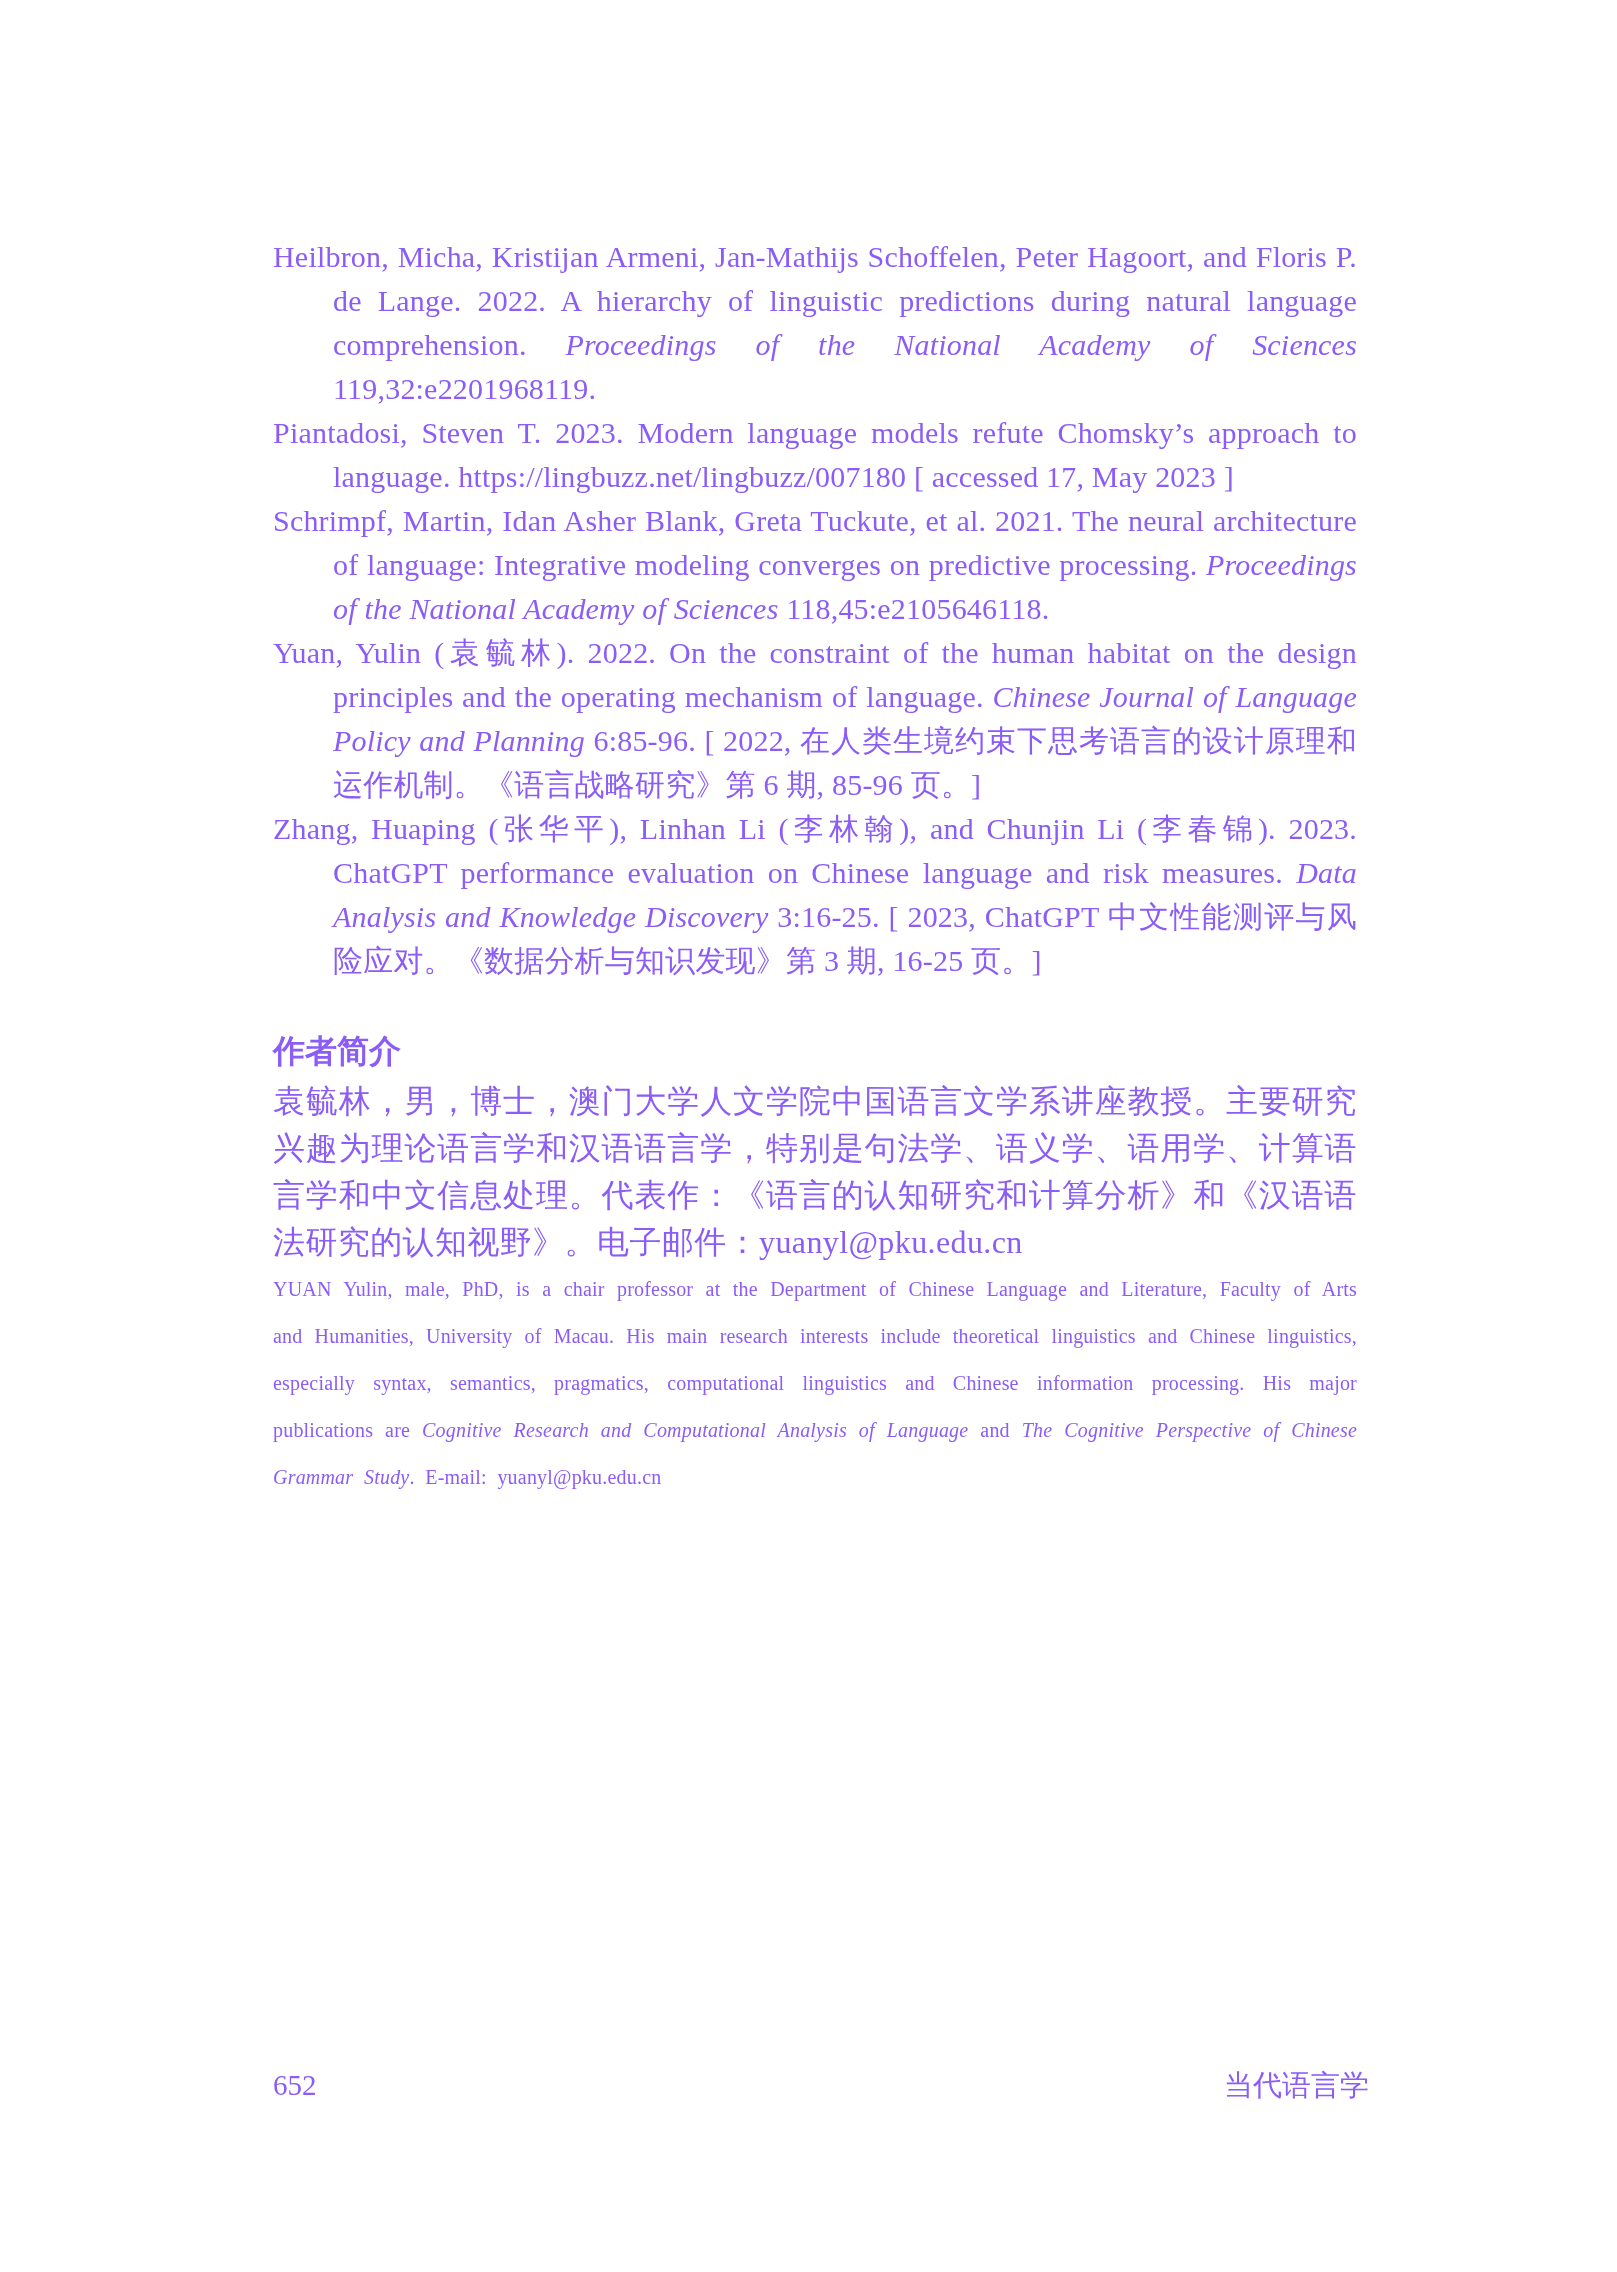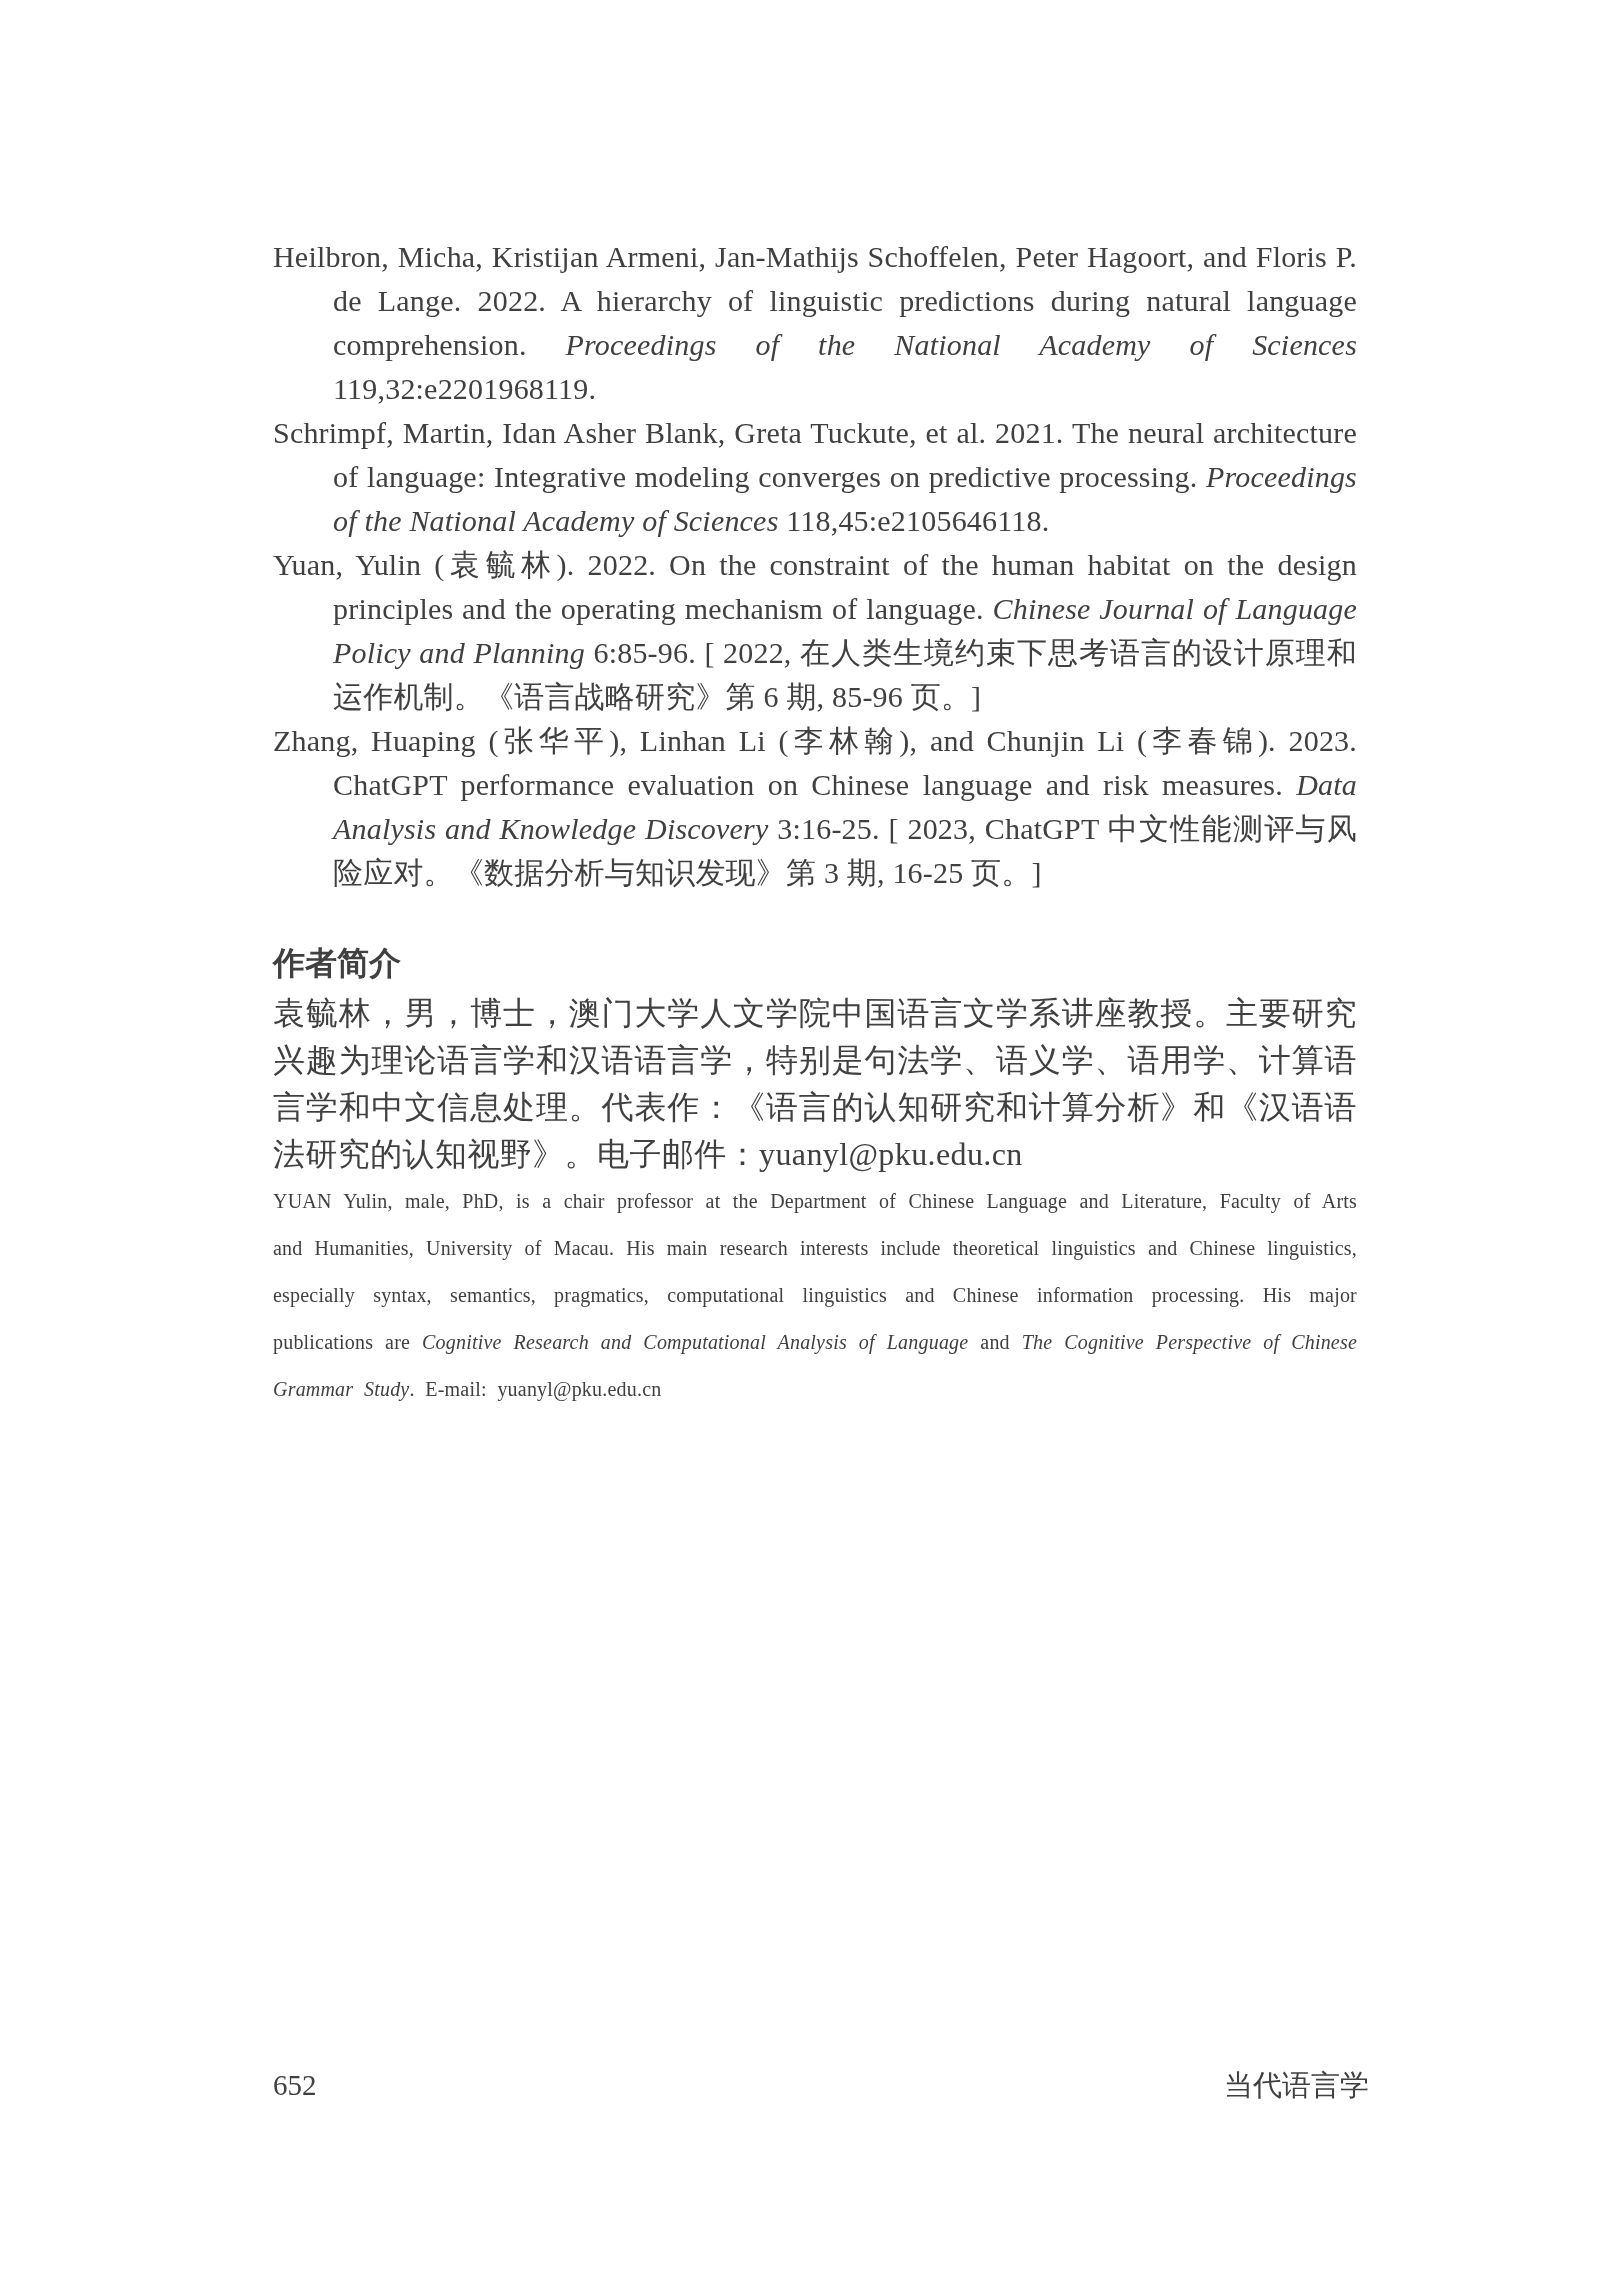--- a/index.html
+++ b/index.html
@@ -5,21 +5,21 @@
   html, body {
     margin: 0;
     padding: 0;
     background: #ffffff;
   }
   .page {
     position: relative;
     width: 1618px;
     height: 2273px;
     background: #ffffff;
-    color: #404040;
+    color: #8b5cf6;
     font-family: "Liberation Serif", "DejaVu Serif", serif;
     overflow: hidden;
   }
   .content {
     position: absolute;
     left: 273px;
     top: 235px;
     width: 1084px;
   }
   
@@ -69,20 +69,21 @@
 </style>
 </head>
 <body>
 
 <div class="page">
 
   <main class="content">
 
     <section id="references" class="references">
         <p class="ref"><span class="">Heilbron, Micha, Kristijan Armeni, Jan-Mathijs Schoffelen, Peter Hagoort, and Floris P. de Lange. 2022. A hierarchy of linguistic predictions during natural language comprehension. </span><span class="it">Proceedings of the National Academy of Sciences</span><span class=""> 119,32:e2201968119.</span></p>
+        <p class="ref"><span class="">Piantadosi, Steven T. 2023. Modern language models refute Chomsky’s approach to language. https://lingbuzz.net/lingbuzz/007180 [ accessed 17, May 2023 ]</span></p>
         <p class="ref"><span class="">Schrimpf, Martin, Idan Asher Blank, Greta Tuckute, et al. 2021. The neural architecture of language: Integrative modeling converges on predictive processing. </span><span class="it">Proceedings of the National Academy of Sciences</span><span class=""> 118,45:e2105646118.</span></p>
         <p class="ref"><span class="">Yuan, Yulin (袁毓林). 2022. On the constraint of the human habitat on the design principles and the operating mechanism of language. </span><span class="it">Chinese Journal of Language Policy and Planning</span><span class=""> 6:85-96. [ 2022, 在人类生境约束下思考语言的设计原理和运作机制。《语言战略研究》第 6 期, 85-96 页。]</span></p>
         <p class="ref"><span class="">Zhang, Huaping (张华平), Linhan Li (李林翰), and Chunjin Li (李春锦). 2023. ChatGPT performance evaluation on Chinese language and risk measures. </span><span class="it">Data Analysis and Knowledge Discovery</span><span class=""> 3:16-25. [ 2023, ChatGPT 中文性能测评与风险应对。《数据分析与知识发现》第 3 期, 16-25 页。]</span></p>
       </section>
 
     <section class="bio">
       <h2 class="bio-heading">作者简介</h2>
       <p class="bio-cn">袁毓林，男，博士，澳门大学人文学院中国语言文学系讲座教授。主要研究兴趣为理论语言学和汉语语言学，特别是句法学、语义学、语用学、计算语言学和中文信息处理。代表作：《语言的认知研究和计算分析》和《汉语语法研究的认知视野》。电子邮件：yuanyl@pku.edu.cn</p>
       <p class="bio-en"><span class="">YUAN Yulin, male, PhD, is a chair professor at the Department of Chinese Language and Literature, Faculty of Arts and Humanities, University of Macau. His main research interests include theoretical linguistics and Chinese linguistics, especially syntax, semantics, pragmatics, computational linguistics and Chinese information processing. His major publications are </span><span class="it">Cognitive Research and Computational Analysis of Language</span><span class=""> and </span><span class="it">The Cognitive Perspective of Chinese Grammar Study</span><span class="">. E-mail: yuanyl@pku.edu.cn</span></p>
     </section>

